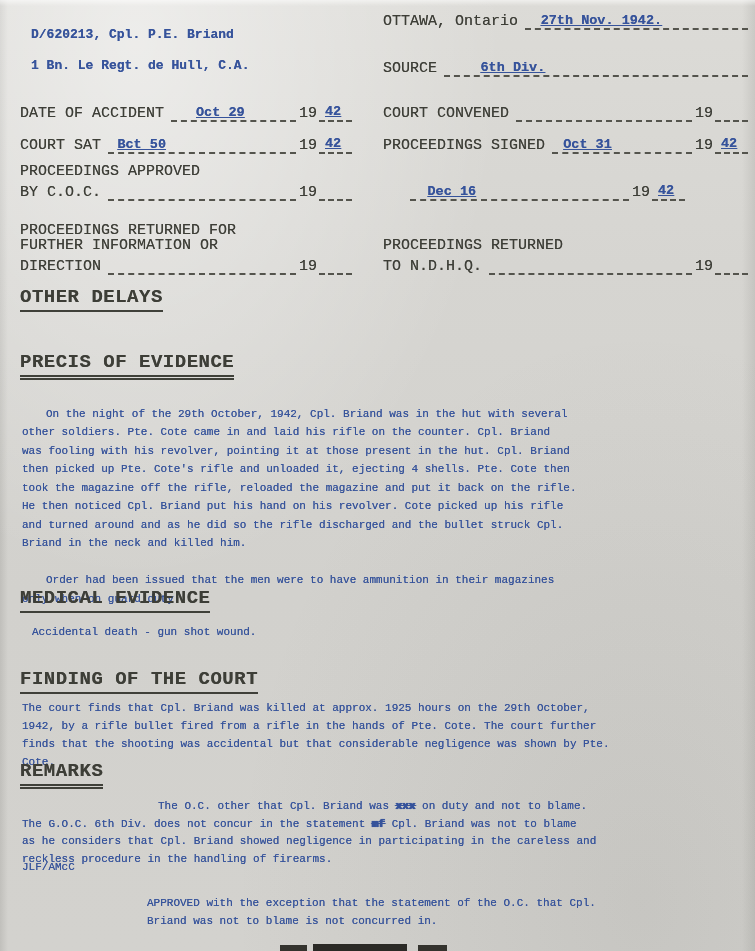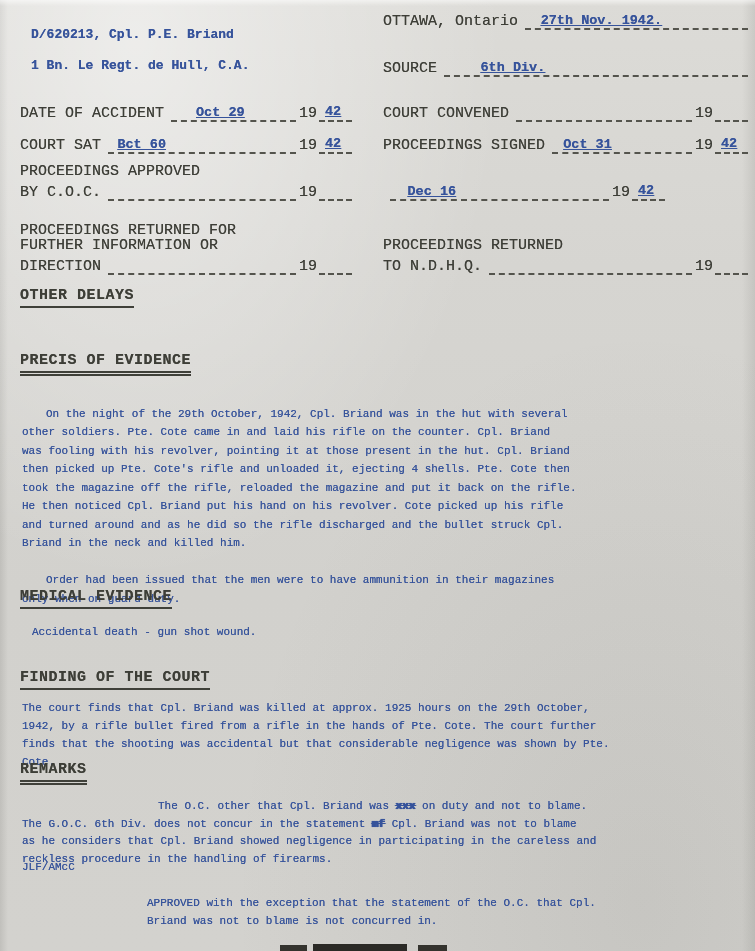--- a/index.html
+++ b/index.html
@@ -29,21 +29,21 @@
   .cl{width:332px;}
   .cr{width:365px;margin-left:31px;}
   .cr.short{width:282px;}
   .ltop{font-size:15px;line-height:15.5px;white-space:pre-line;}
   .frow{display:flex;align-items:flex-end;height:21px;}
   .flabel{font-size:15px;line-height:16px;white-space:nowrap;}
   .yr{font-size:15px;line-height:16px;margin-left:3px;}
   .yrfill{width:33px;position:relative;height:17px;border-bottom:2px dashed #54544d;margin-left:2px;}
   .yrfill .fval{bottom:1px;left:6px;}
   
-  .sec-title{display:inline-block;position:relative;font-size:15px;font-weight:bold;
+  .sec-title{display:inline-block;position:relative;font-size:19px;font-weight:bold;
     letter-spacing:0.5px;padding-bottom:2px;border-bottom:2px solid #3f4039;white-space:nowrap;}
   .sec-title.double::after{content:"";position:absolute;left:0;right:0;bottom:-5px;height:2px;background:#3f4039;}
   
   .body-text{font-size:11px;line-height:18.5px;white-space:pre-line;}
   .body-text p{margin:0;text-indent:24px;}
   .tight{line-height:17.5px;}
   .struck{font-weight:bold;text-decoration:line-through;
     text-shadow:0 0 1px currentColor,0.6px 0 currentColor,-0.6px 0 currentColor;}
   .mark{position:absolute;background:#34332e;}
 </style>
@@ -99,21 +99,21 @@
             </span>
         </div>
       </div>
     </div>
 
     <div class="formrow" style="margin-top:11px;">
       <div class="fcell cl">
         <div class="frow">
           <span class="flabel ink-black">COURT SAT</span>
           <span class="fill">
-              <span class="fval ink-blue" style="left:5%;">Bct 60</span>
+              <span class="fval ink-blue" style="left:5%;">Bct 50</span>
             </span>
           <span class="yr ink-black">19</span>
           <span class="yrfill">
               <span class="fval ink-blue">42</span>
             </span>
         </div>
       </div>
       <div class="fcell cr">
         <div class="frow">
           <span class="flabel ink-black">PROCEEDINGS SIGNED</span>
@@ -121,21 +121,21 @@
               <span class="fval ink-blue" style="left:8%;">Oct 31</span>
             </span>
           <span class="yr ink-black">19</span>
           <span class="yrfill">
               <span class="fval ink-blue">42</span>
             </span>
         </div>
       </div>
     </div>
 
-    <div class="formrow" style="margin-top:10px;">
+    <div class="formrow" style="margin-top:10px;gap:20px;">
       <div class="fcell cl">
         <div class="ltop ink-black">PROCEEDINGS APPROVED</div>
         <div class="frow">
           <span class="flabel ink-black">BY C.O.C.</span>
           <span class="fill">
               <span class="fval ink-blue"></span>
             </span>
           <span class="yr ink-black">19</span>
           <span class="yrfill">
               <span class="fval ink-blue"></span>

